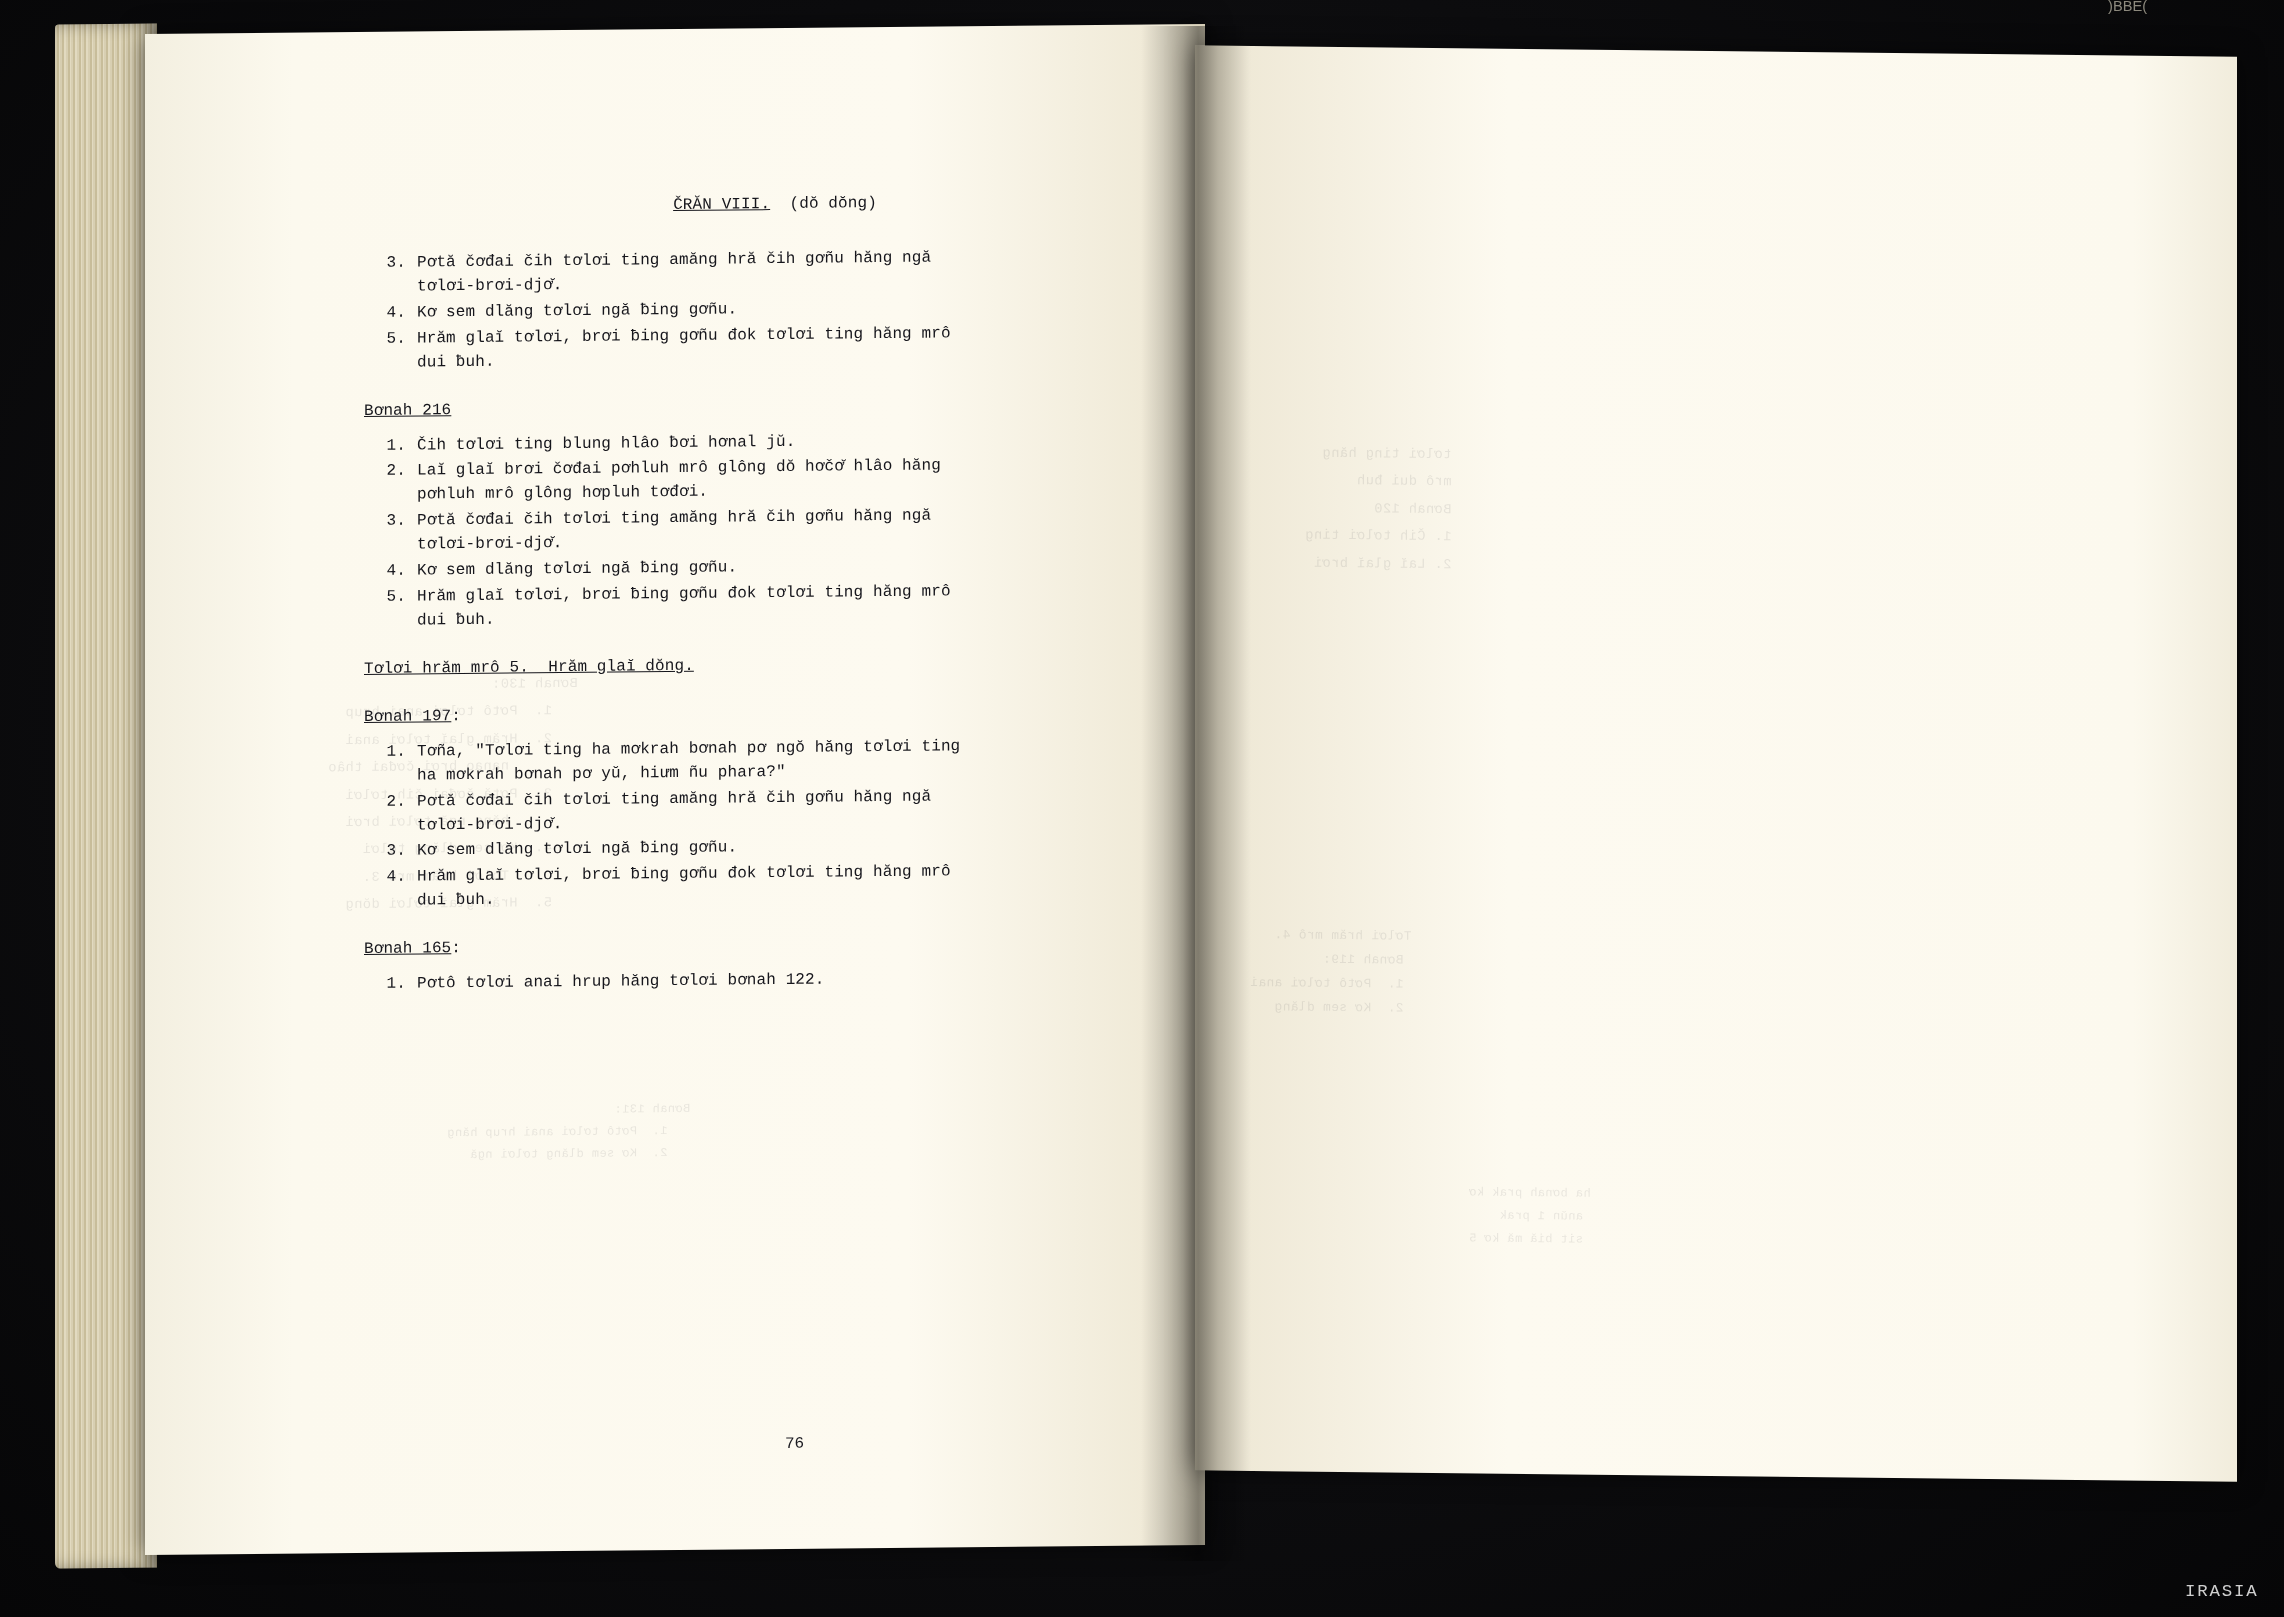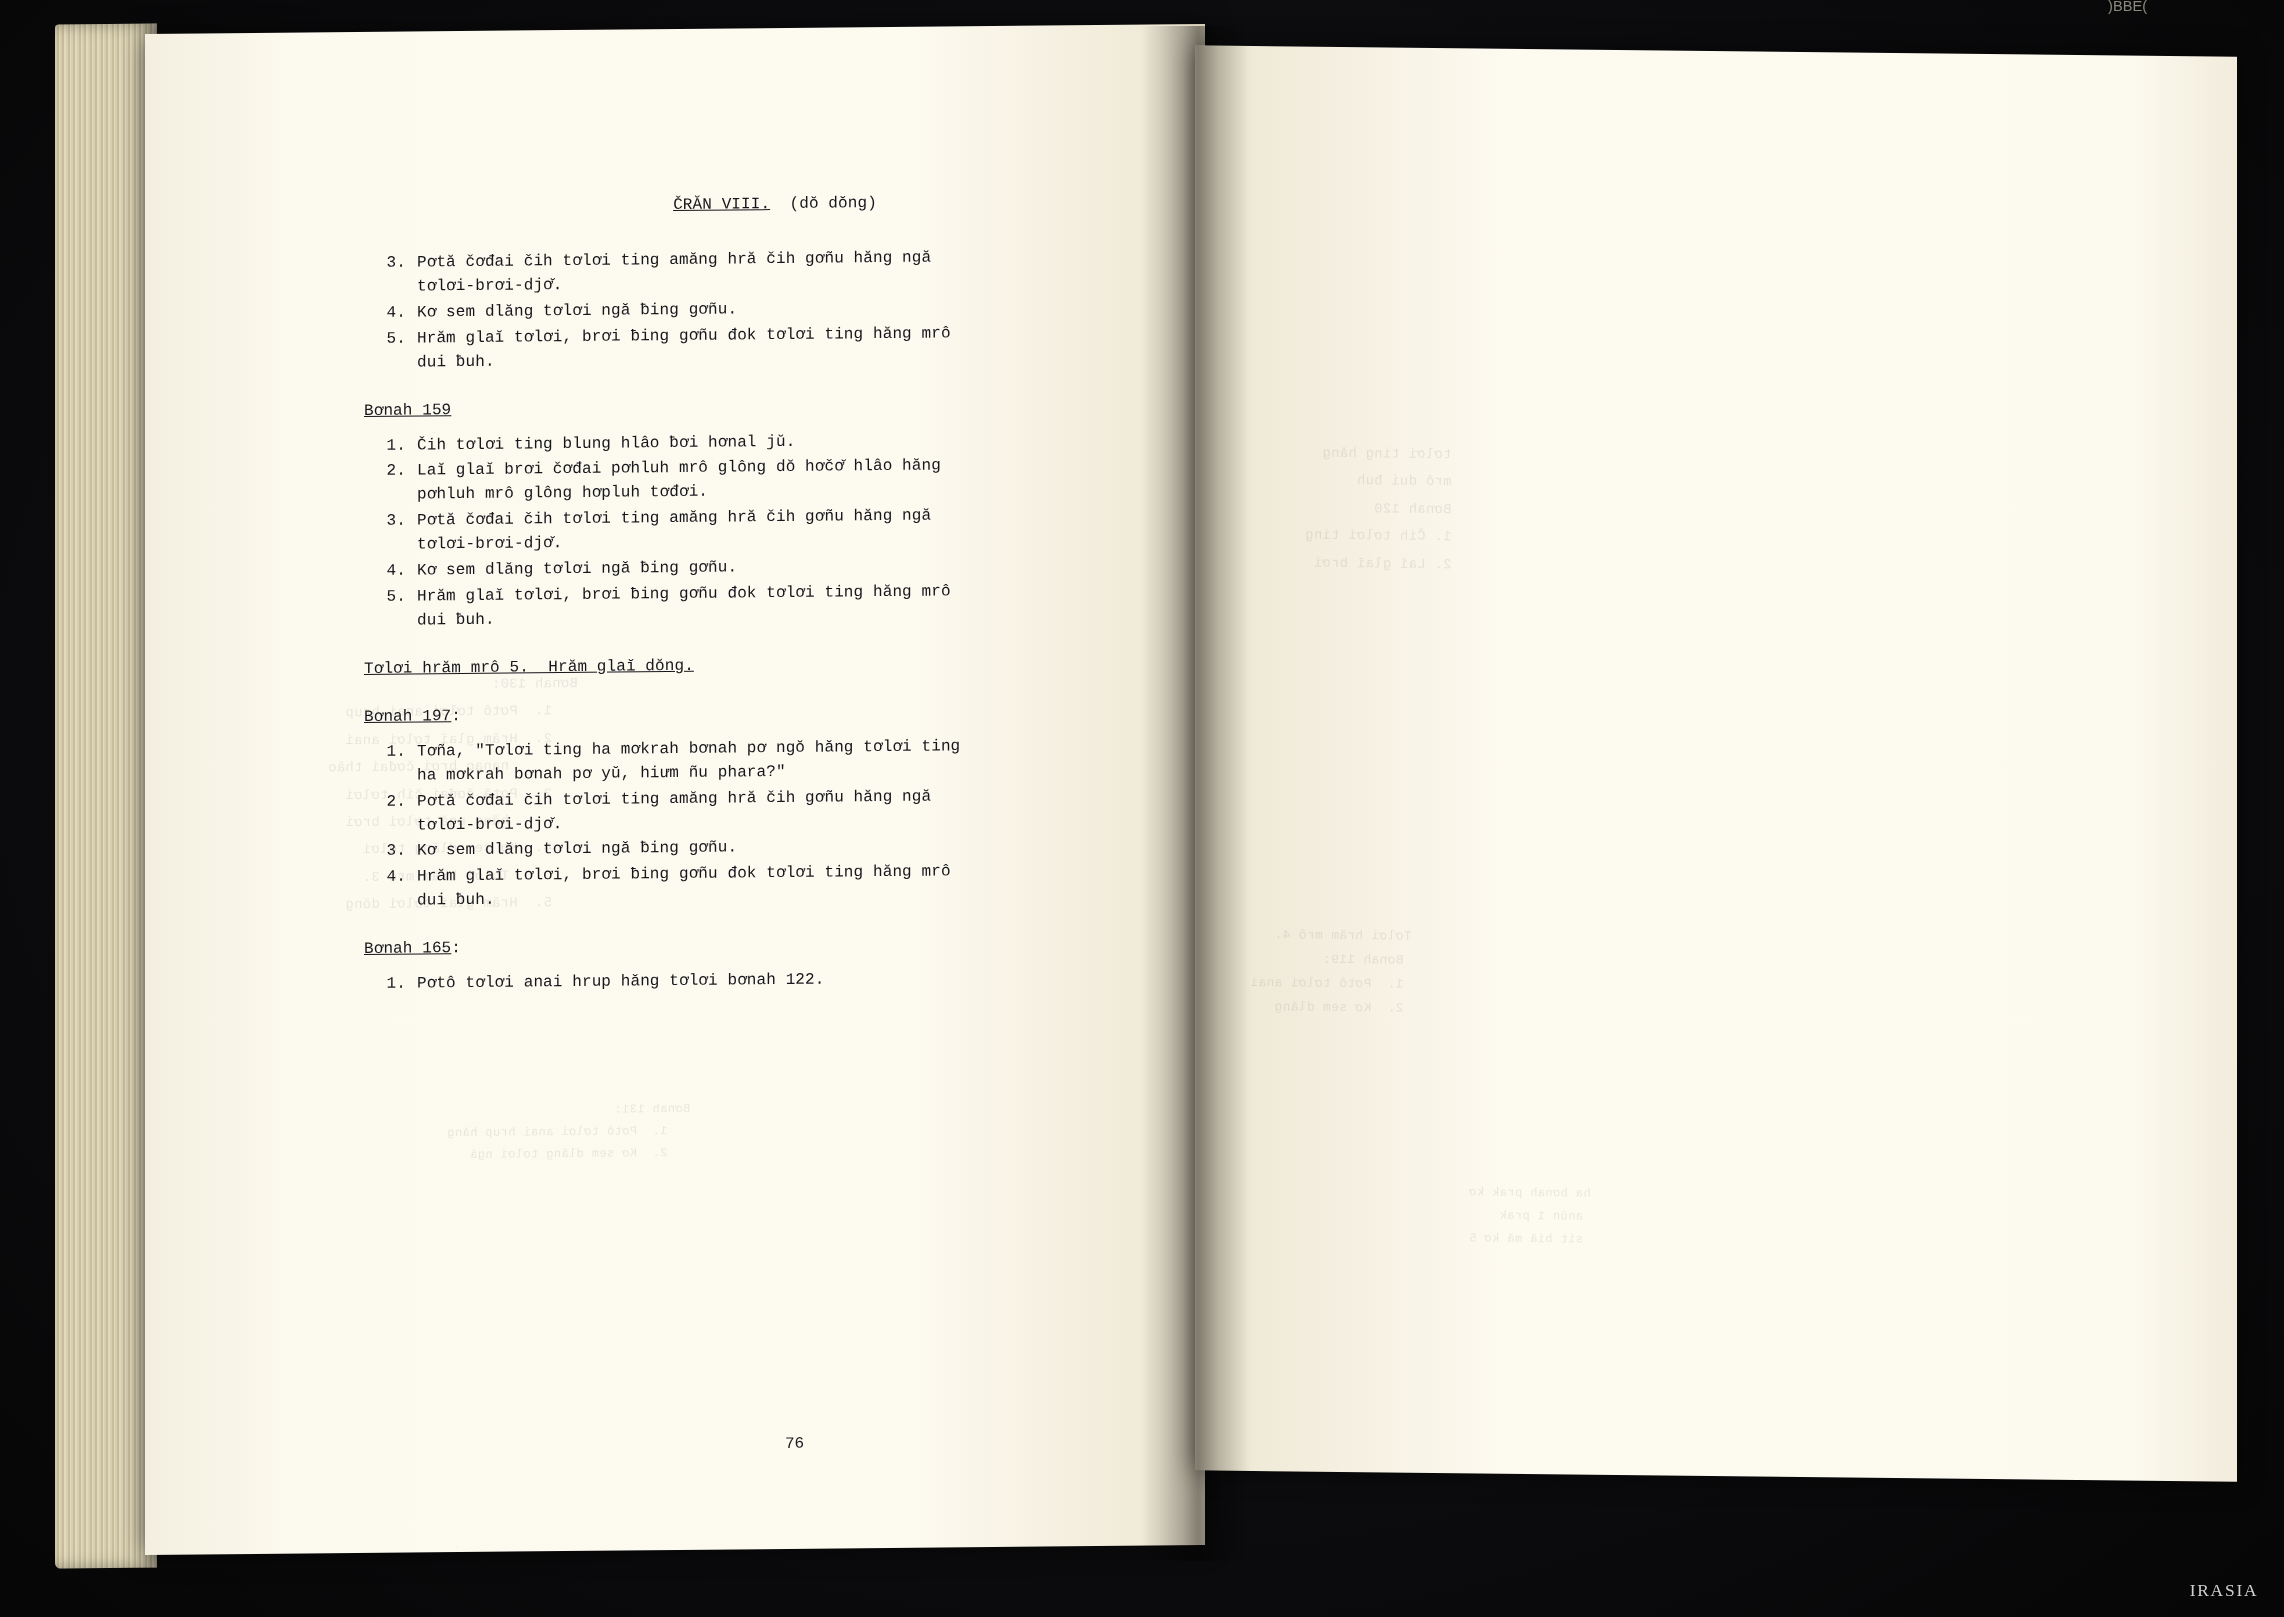--- a/index.html
+++ b/index.html
@@ -165,21 +165,21 @@
     font-size: 16px;
     color: #1a1a20;
   }
   .folio.left  { left: 640px; top: 1407px; }
 
   .watermark {
     position: absolute;
     right: 25.6px;
     bottom: 16.4px;
     color: #cfcfcf;
-    font-family: Liberation Serif, serif;
+    font-family: Liberation Mono, monospace;
     font-size: 17.4px;
     letter-spacing: 1.8px;
   }
 
   .scrap {
     position: absolute;
     right: 137px;
     top: -1.8px;
     color: #b9b4a4;
     font-family: "Liberation Sans", sans-serif;
@@ -228,21 +228,21 @@
                 <span class="txt">Kơ sem dlăng tơlơi ngă ƀing gơñu.</span>
               </li>
             <li>
                 <span class="num">5.</span>
                 <span class="txt">Hrăm glaĭ tơlơi, brơi ƀing gơñu đok tơlơi ting hăng mrô
 dui ƀuh.</span>
               </li>
           </ol>
         </div>
 
-        <div class="head-left"><span class="u">Bơnah 159</span><span></span></div>
+        <div class="head-left"><span class="u">Bơnah 216</span><span></span></div>
 
         <div class="block">
           <ol class="items">
             <li>
                 <span class="num">1.</span>
                 <span class="txt">Čih tơlơi ting blung hlâo ƀơi hơnal jŭ.</span>
               </li>
             <li>
                 <span class="num">2.</span>
                 <span class="txt">Laĭ glaĭ brơi čơđai pơhluh mrô glông dŏ hơčơ̆ hlâo hăng

